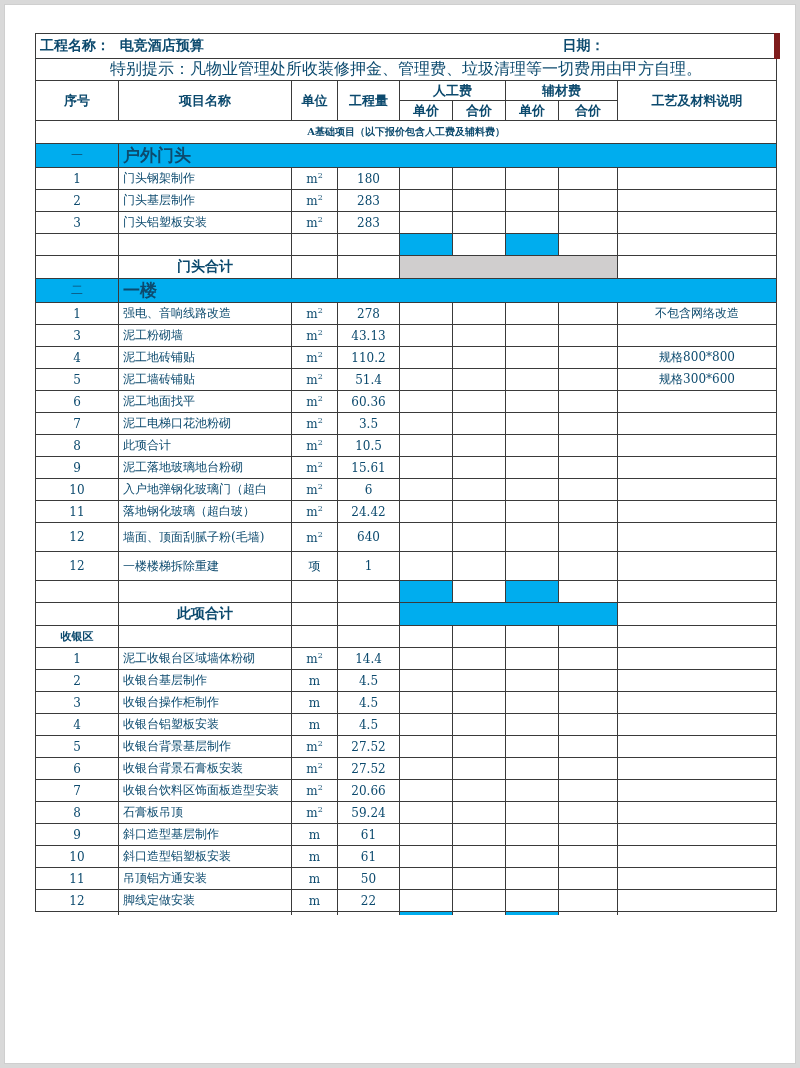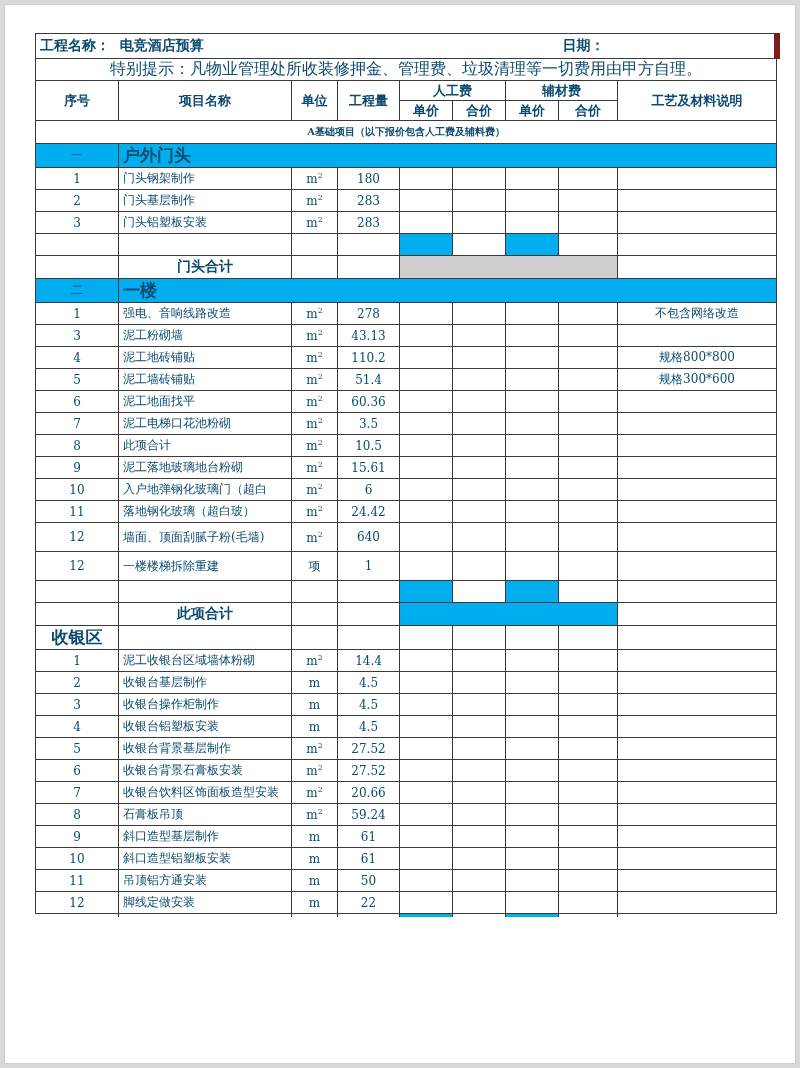--- a/index.html
+++ b/index.html
@@ -42,21 +42,21 @@
     .note-row td { height: 20px; font-size: 16px; font-weight: normal; }
     .hdr td { font-weight: bold; font-size: 13px; height: 19px; }
     .section-a td { height: 22px; font-weight: bold; font-size: 10px; }
     .group-row td { height: 19px; }
     .group-row .gname { font-weight: bold; text-align: left; padding-left: 4px; font-size: 17px; }
     .item td { height: 21px; font-size: 12px; }
     .item td.name { text-align: left; padding-left: 4px; }
     .tall td { height: 28px; }
     .subtotal td { height: 22px; }
     .subtotal .stlabel { font-size: 14px; font-weight: bold; border-radius: 9px; }
-    .zone td { height: 21px; font-size: 17px; font-weight: bold; border-bottom: none; }
+    .zone td { height: 21px; font-size: 11px; font-weight: bold; border-bottom: none; }
     sup { font-size: 8px; }
     .partial td { height: 3px; border-bottom: none; padding: 0; }
     .note-cell { font-size: 12px; }
   </style>
 </head>
 <body>
 
 <div class="page">
   <div class="sheet">
     <table>

